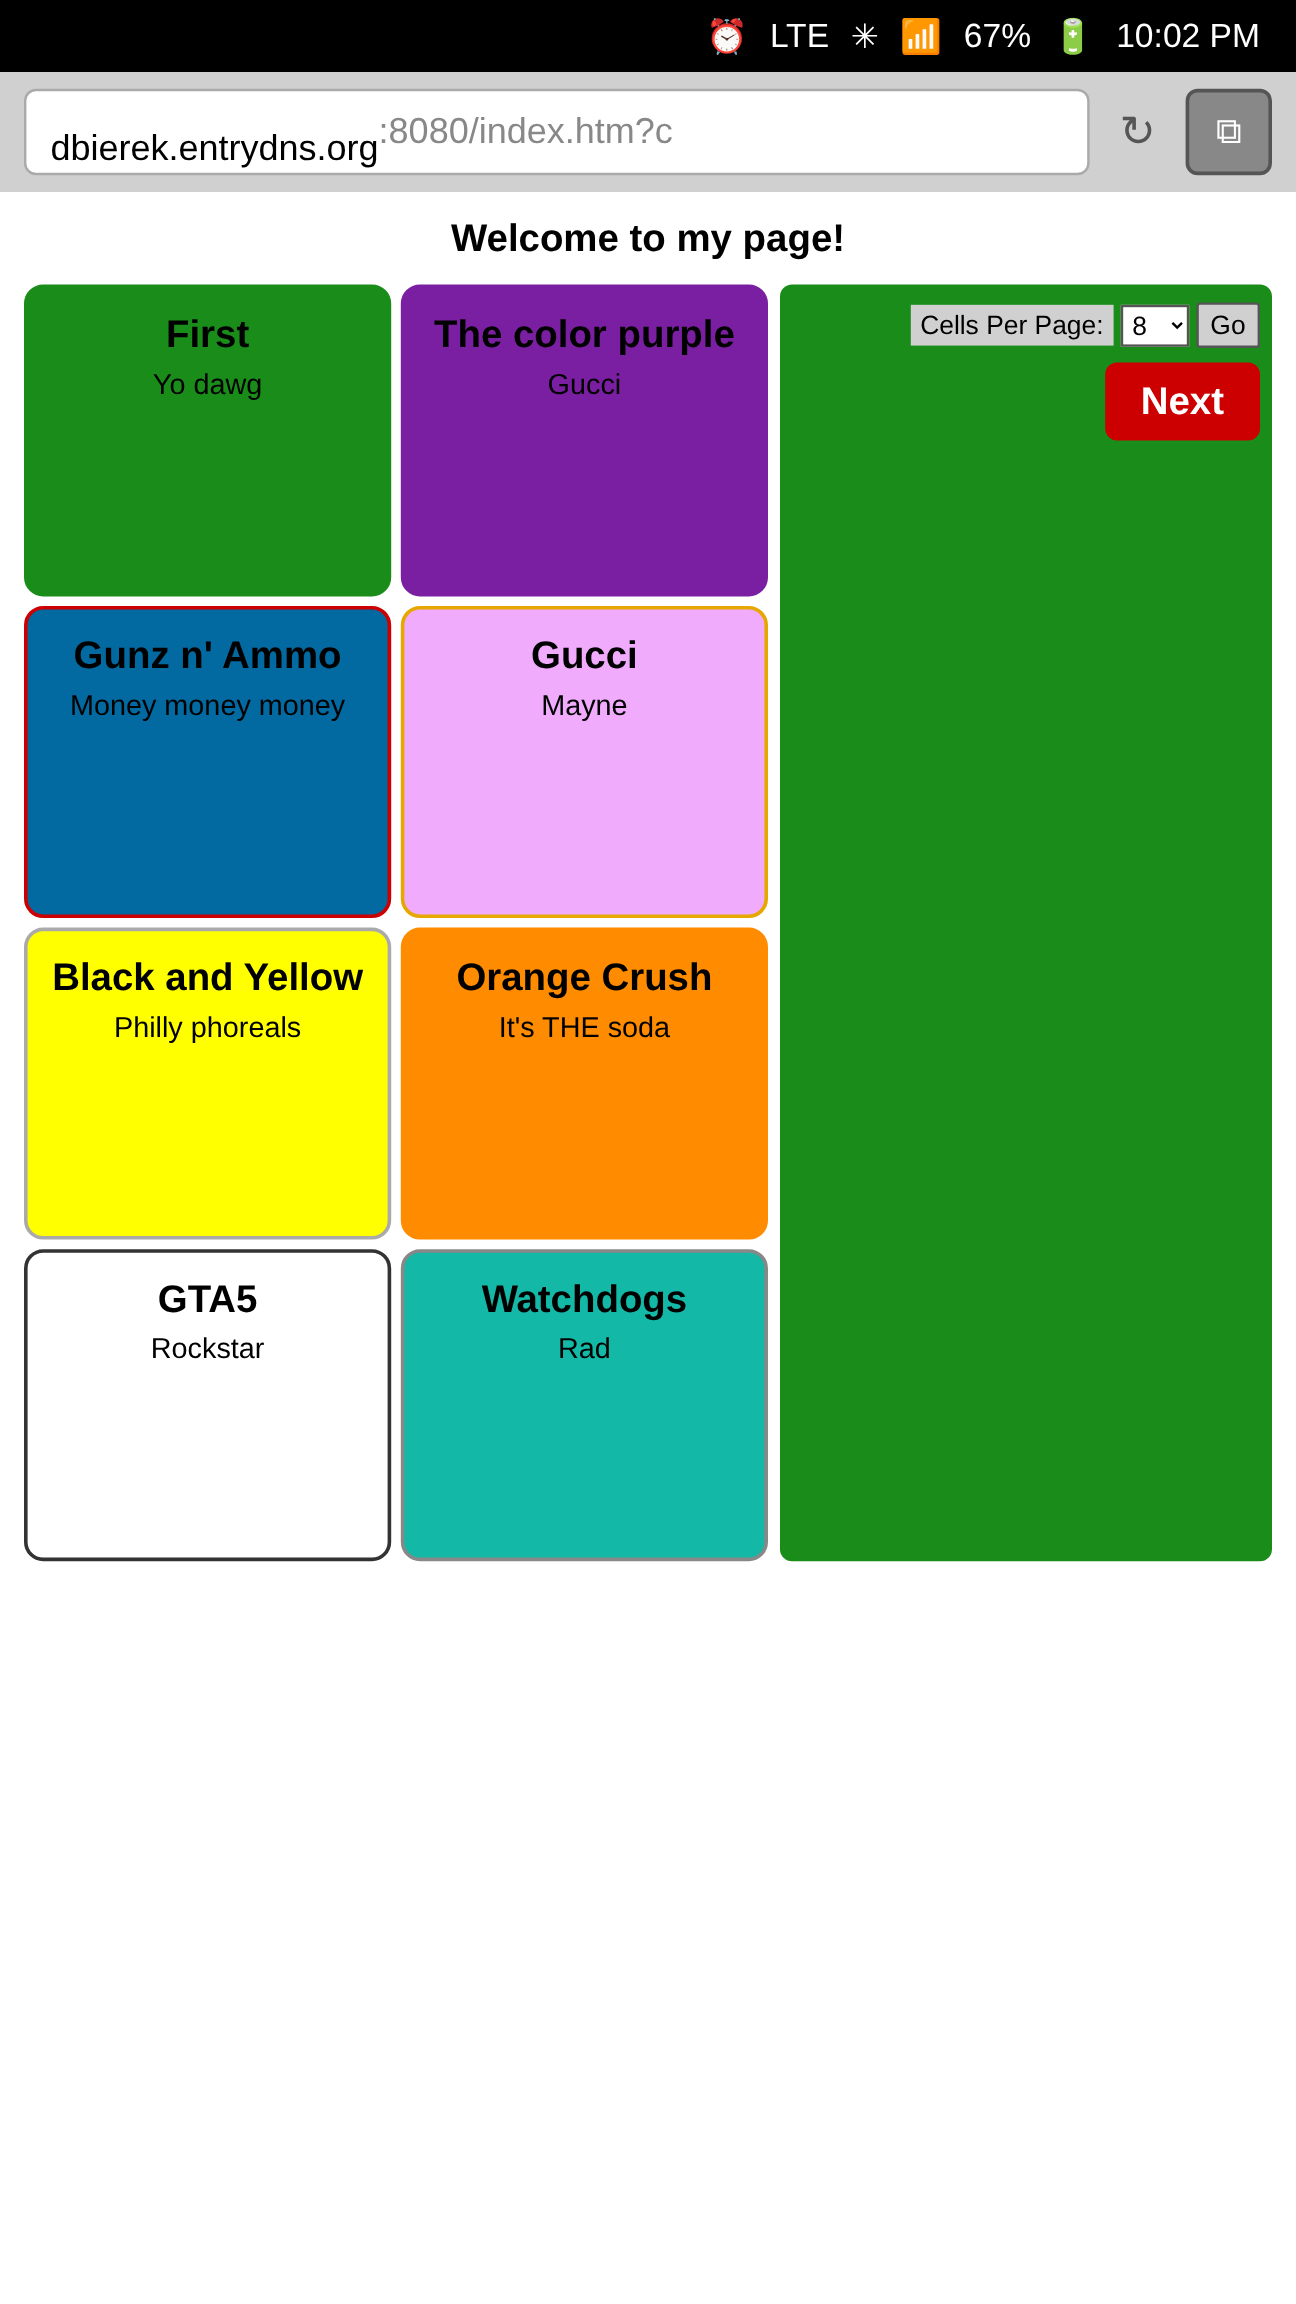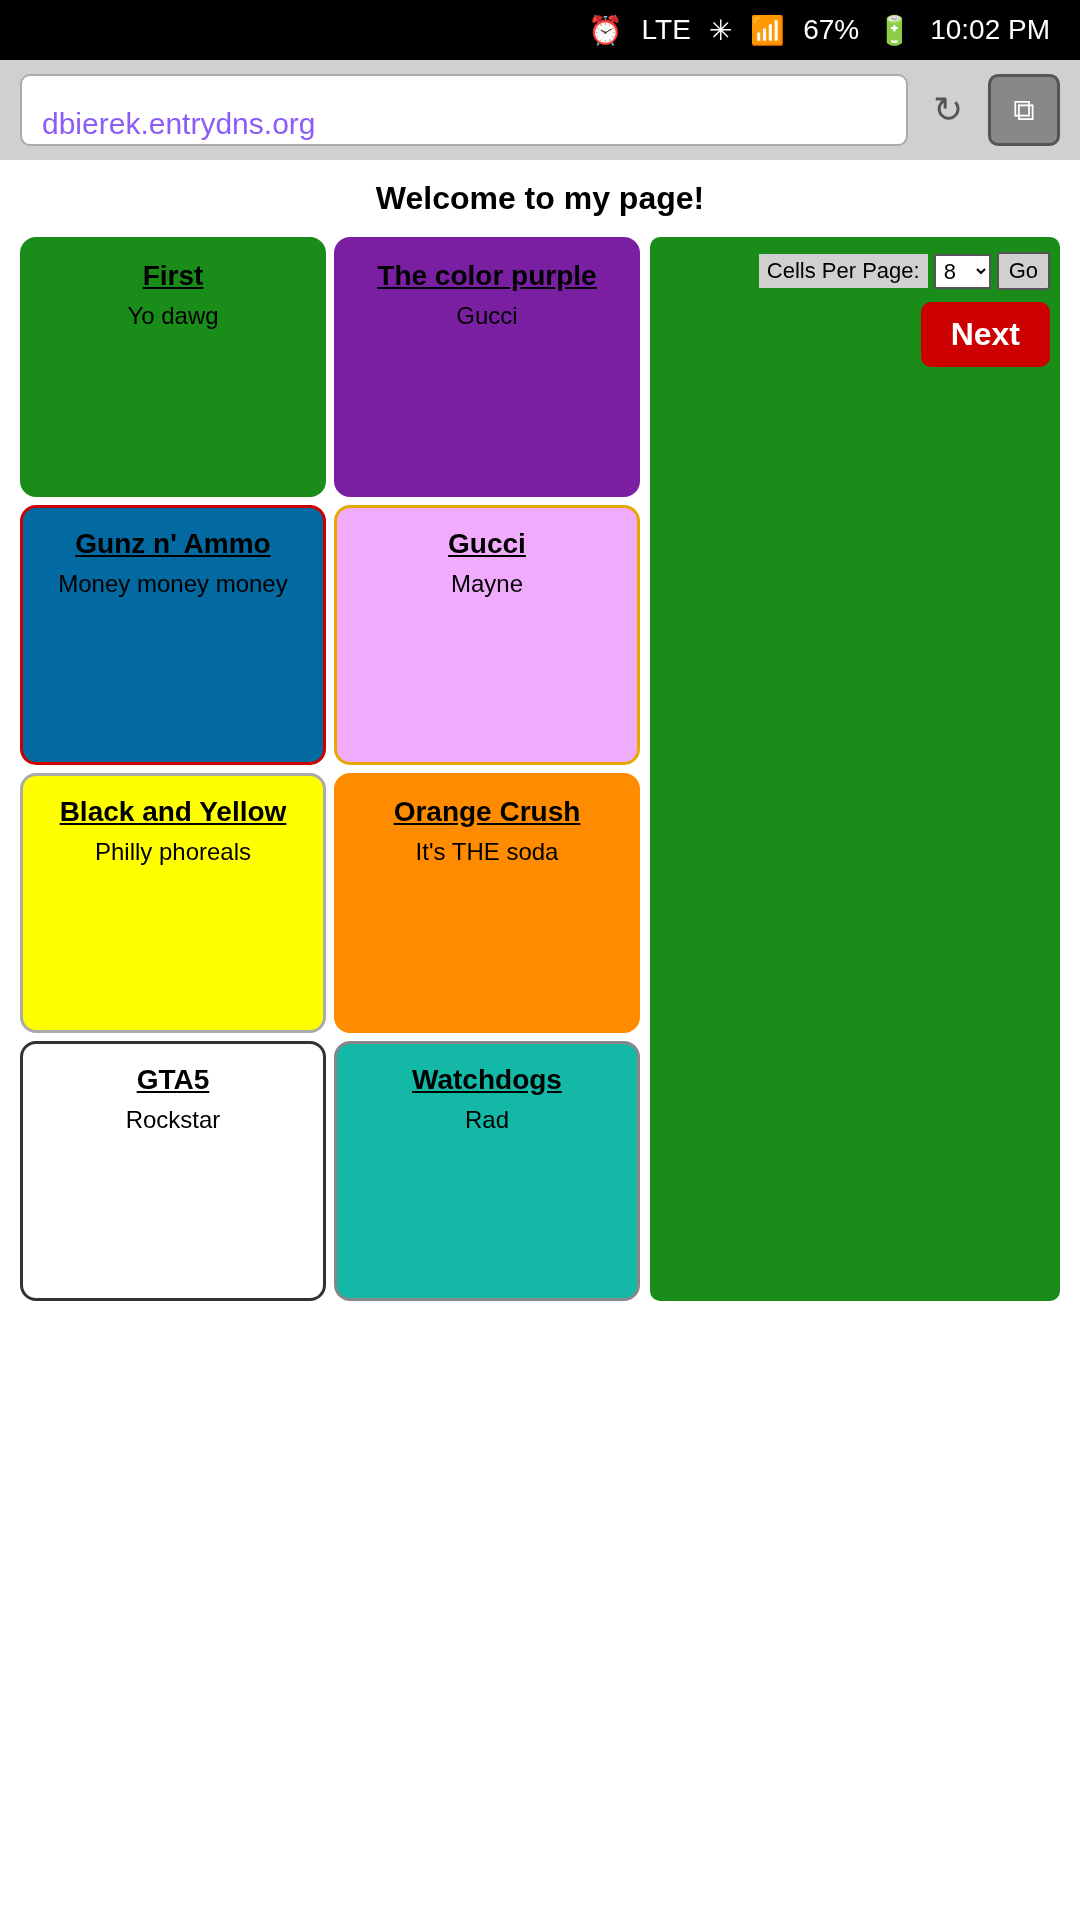--- a/index.html
+++ b/index.html
@@ -43,21 +43,21 @@
       height: 72px;
       background: #ffffff;
       border: 2px solid #aaaaaa;
       border-radius: 10px;
       display: flex;
       align-items: center;
       padding: 0 20px;
       font-size: 30px;
       color: #333333;
     }
-    .url-text-black { color: #8b5cf6; font-size: 30px; margin-top: 28px; }
+    .url-text-black { color: #000000; font-size: 30px; margin-top: 28px; }
     .url-text-gray { color: #888888; font-size: 30px; }
     .reload-btn {
       width: 60px;
       height: 60px;
       background: none;
       border: none;
       cursor: pointer;
       display: flex;
       align-items: center;
       justify-content: center;
@@ -116,26 +116,25 @@
       border: 3px solid #333;
       padding: 20px;
       display: flex;
       flex-direction: column;
       align-items: center;
       justify-content: flex-start;
       min-height: 260px;
     }
 
     .cell-title {
-      font-size: 28px;
+      font-size: 32px;
       font-weight: bold;
       color: #000000;
       text-align: center;
       margin-bottom: 10px;
-      text-decoration: underline;
     }
 
     .cell-subtitle {
       font-size: 24px;
       color: #000000;
       text-align: center;
     }
 
     .cell-green { background-color: #1a8c1a; border-color: #1a8c1a; }
     .cell-purple { background-color: #7b1fa2; border-color: #7b1fa2; }
@@ -208,20 +207,21 @@
   <span>✳</span>
   <span>📶</span>
   <span>67%</span>
   <span>🔋</span>
   <span>10:02 PM</span>
 </div>
 
 <div class="browser-bar">
   <div class="url-bar">
     <span class="url-text-black">dbierek.entrydns.org</span>
+    <span class="url-text-gray">:8080/index.htm?c</span>
   </div>
   <button class="reload-btn">↻</button>
   <div class="tab-btn">⧉</div>
 </div>
 
 <div class="page-content">
 
   <div class="page-title">Welcome to my page!</div>
 
   <div class="main-layout">

